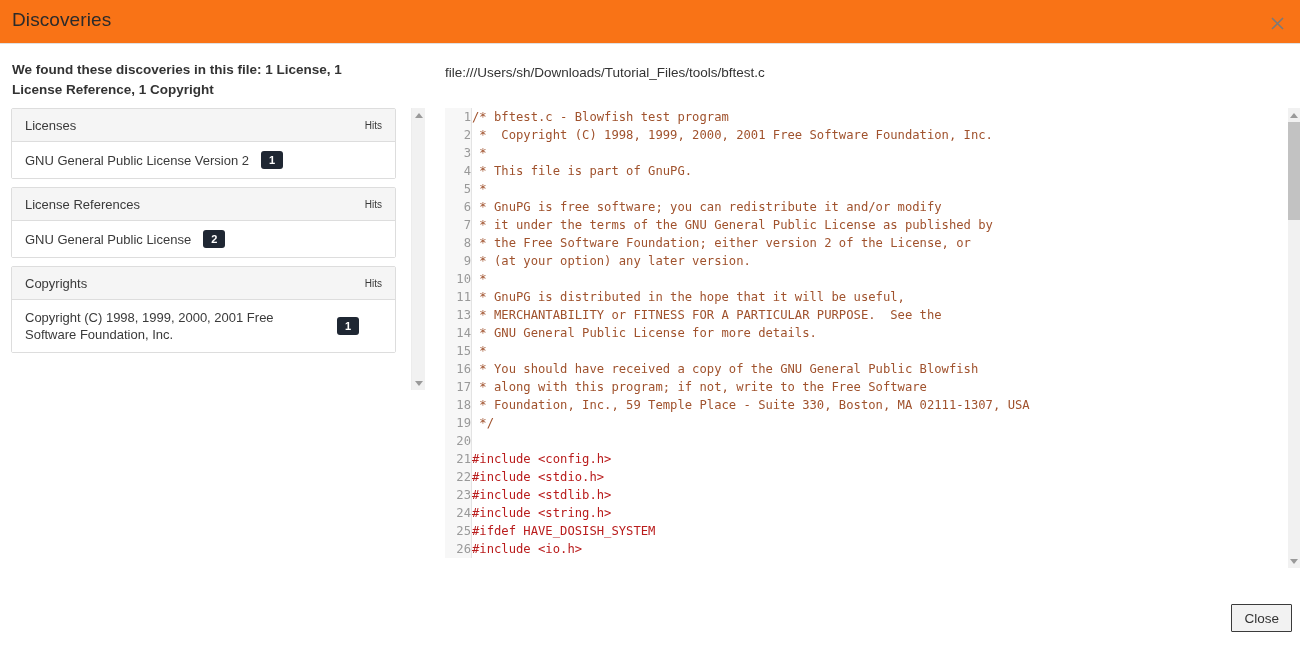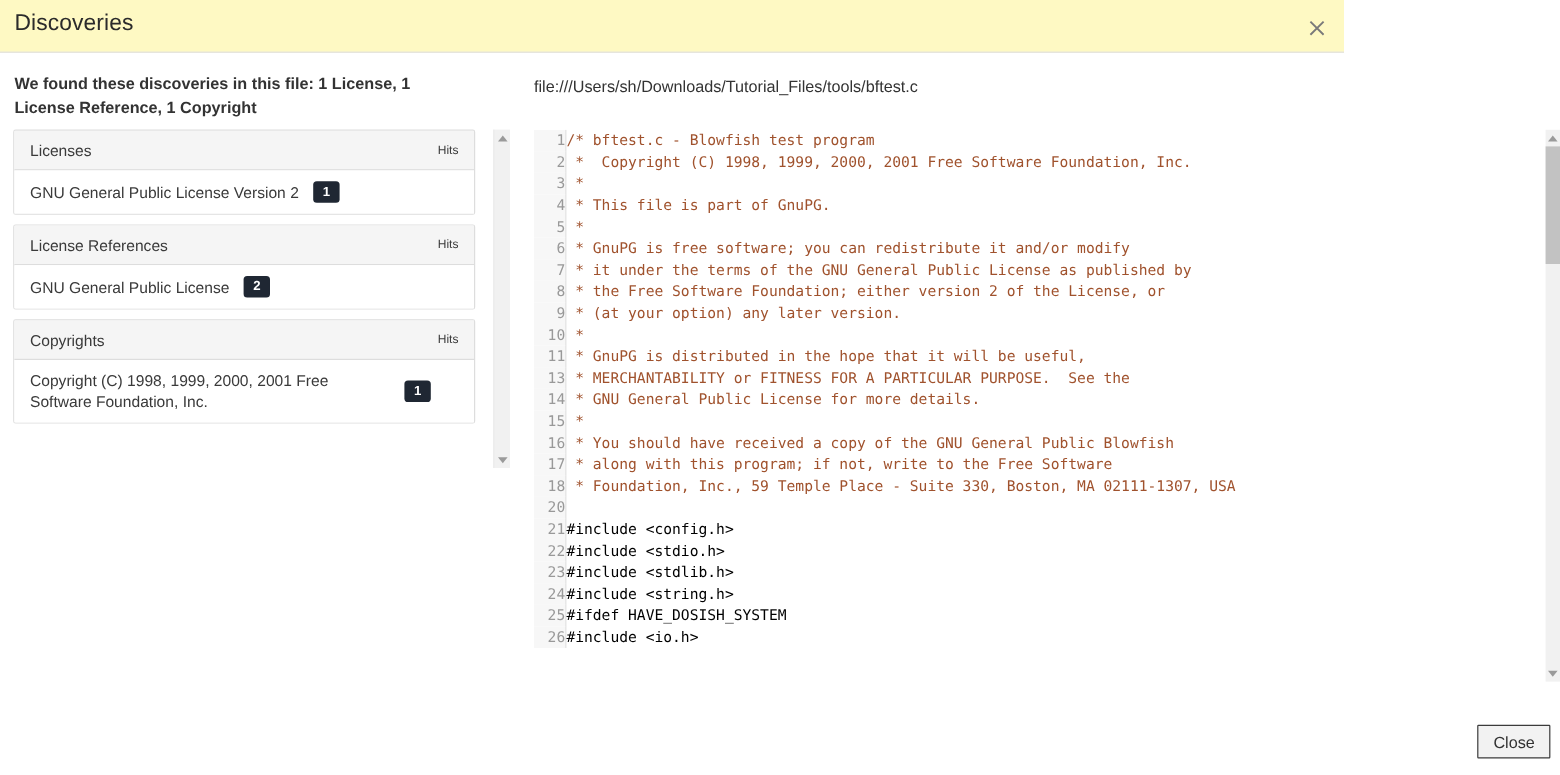--- a/index.html
+++ b/index.html
@@ -13,23 +13,23 @@
     font-family: "Liberation Sans", sans-serif;
     color: #333333;
     overflow: hidden;
     position: relative;
   }
 
   
   .dialog-header {
     position: absolute;
     left: 0; top: 0;
-    width: 1120px;
+    width: 1300px;
     height: 44px;
-    background: #fef9c3;
+    background: #f97316;
     border-bottom: 1px solid #e0e0e0;
     box-sizing: border-box;
     text-decoration: underline;
   }
   .dialog-title {
     position: absolute;
     left: 12px;
     top: 9px;
     font-size: 19px;
     font-weight: 400;
@@ -222,21 +222,21 @@
     color: #999999;
     background: #f7f7f7;
     border-right: 1px solid #e3e3e3;
     padding-right: 5px;
     user-select: none;
   }
   .cd {
     padding-left: 7px;
   }
   .c-comment { color: #a0522d; }
-  .c-pre     { color: #000000; margin-left: 40px; }
+  .c-pre     { color: #b91c1c; margin-left: 40px; }
   .c-plain   { color: #333333; }
 
   
   .sb-right {
     position: absolute;
     left: 843px;
     top: 0px;
     width: 12px;
     height: 460px;
     background: #f1f1f1;
@@ -408,20 +408,24 @@
             </tr>
             <tr>
               <td class="ln">17</td>
               <td class="cd c-comment"> * along with this program; if not, write to the Free Software</td>
             </tr>
             <tr>
               <td class="ln">18</td>
               <td class="cd c-comment"> * Foundation, Inc., 59 Temple Place - Suite 330, Boston, MA 02111-1307, USA</td>
             </tr>
             <tr>
+              <td class="ln">19</td>
+              <td class="cd c-comment"> */</td>
+            </tr>
+            <tr>
               <td class="ln">20</td>
               <td class="cd c-plain"></td>
             </tr>
             <tr>
               <td class="ln">21</td>
               <td class="cd c-pre">#include &lt;config.h&gt;</td>
             </tr>
             <tr>
               <td class="ln">22</td>
               <td class="cd c-pre">#include &lt;stdio.h&gt;</td>

